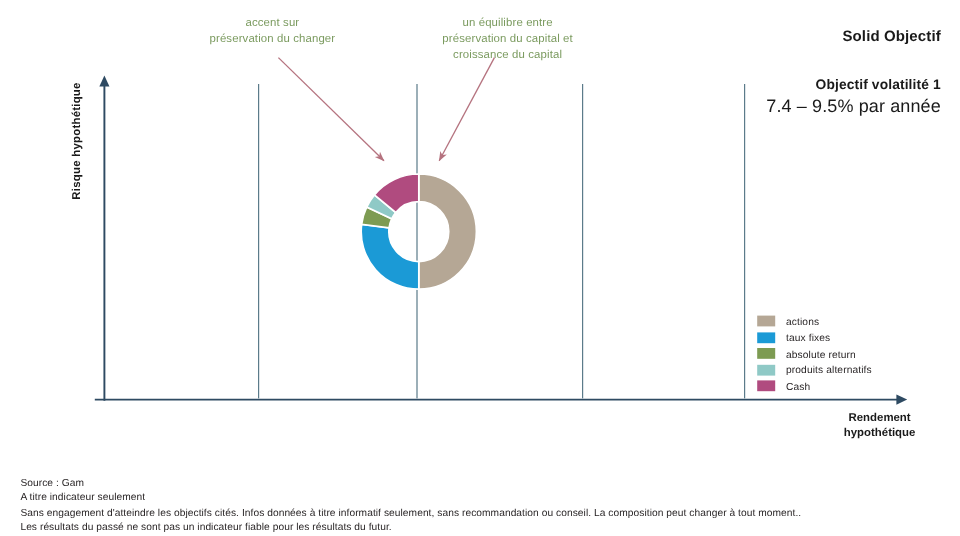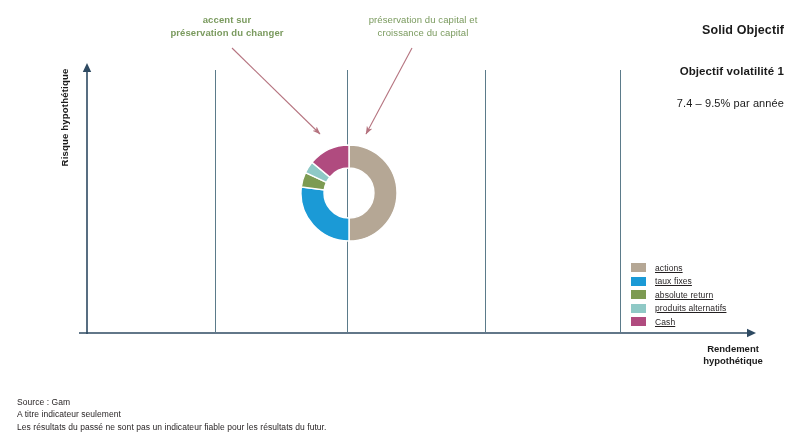--- a/index.html
+++ b/index.html
@@ -18,21 +18,21 @@
 
   
   .annotation {
     position: absolute;
     font-size: 9.5px;
     line-height: 13px;
     color: #7a9a5e;
     text-align: center;
     letter-spacing: .1px;
   }
-  #annotation-left  { left: 152px; top: 13px;  width: 150px; font-weight: bold; }
+  #annotation-left  { left: 152px; top: 13px;  width: 150px; }
   #annotation-right { left: 340px; top: 13px;  width: 166px; }
 
   .annot-arrow {
     position: absolute;
     pointer-events: none;
   }
 
   
   #brand-title {
     position: absolute;
@@ -50,23 +50,23 @@
     top: 65px;
     text-align: right;
   }
   #objective-title {
     font-size: 11.5px;
     font-weight: bold;
     color: #1a1a1a;
     letter-spacing: .1px;
   }
   #objective-range {
-    font-size: 11px;
-    color: #1a1a1a;
-    margin-top: 20px;
+    font-size: 15px;
+    color: #1a1a1a;
+    margin-top: 3px;
     letter-spacing: .1px;
   }
 
   
   #plot-area {
     position: absolute;
     left: 82px;
     top: 70px;
     width: 608px;
     height: 262px;
@@ -142,21 +142,20 @@
     width: 15px;
     height: 9px;
     margin-right: 9px;
     flex: none;
   }
   .legend-label {
     font-size: 8.5px;
     color: #231f20;
     white-space: nowrap;
     letter-spacing: .1px;
-    text-decoration: underline;
   }
 
   
   #footer {
     position: absolute;
     left: 17px;
     top: 396px;
     width: 770px;
   }
   .footer-line {
@@ -169,20 +168,21 @@
 </style>
 </head>
 <body>
 
 <div class="annotation" id="annotation-left">
   <div>accent sur</div>
   <div>préservation du changer</div>
 </div>
 
 <div class="annotation" id="annotation-right">
+  <div>un équilibre entre</div>
   <div>préservation du capital et</div>
   <div>croissance du capital</div>
 </div>
 
 <svg class="annot-arrow" id="annotation-arrows" width="800" height="447" style="left:0; top:0;">
   <defs>
     <marker id="arrowhead" markerWidth="9" markerHeight="9" refX="7" refY="3.2" orient="auto" markerUnits="strokeWidth">
       <path d="M0,0.4 L7.4,3.2 L0,6 L2,3.2 Z" fill="#b5737f"></path>
     </marker>
   </defs>
@@ -250,14 +250,15 @@
   </div>
   <div class="legend-item">
     <span class="legend-swatch" style="background: rgb(176, 75, 127);"></span>
     <span class="legend-label">Cash</span>
   </div>
 </div>
 
 <div id="footer">
   <div class="footer-line">Source : Gam</div>
   <div class="footer-line">A titre indicateur seulement</div>
+  <div class="footer-line">Sans engagement d'atteindre les objectifs cités. Infos données à titre informatif seulement, sans recommandation ou conseil. La composition peut changer à tout moment..</div>
   <div class="footer-line">Les résultats du passé ne sont pas un indicateur fiable pour les résultats du futur.</div>
 </div>
 
 </body></html>

